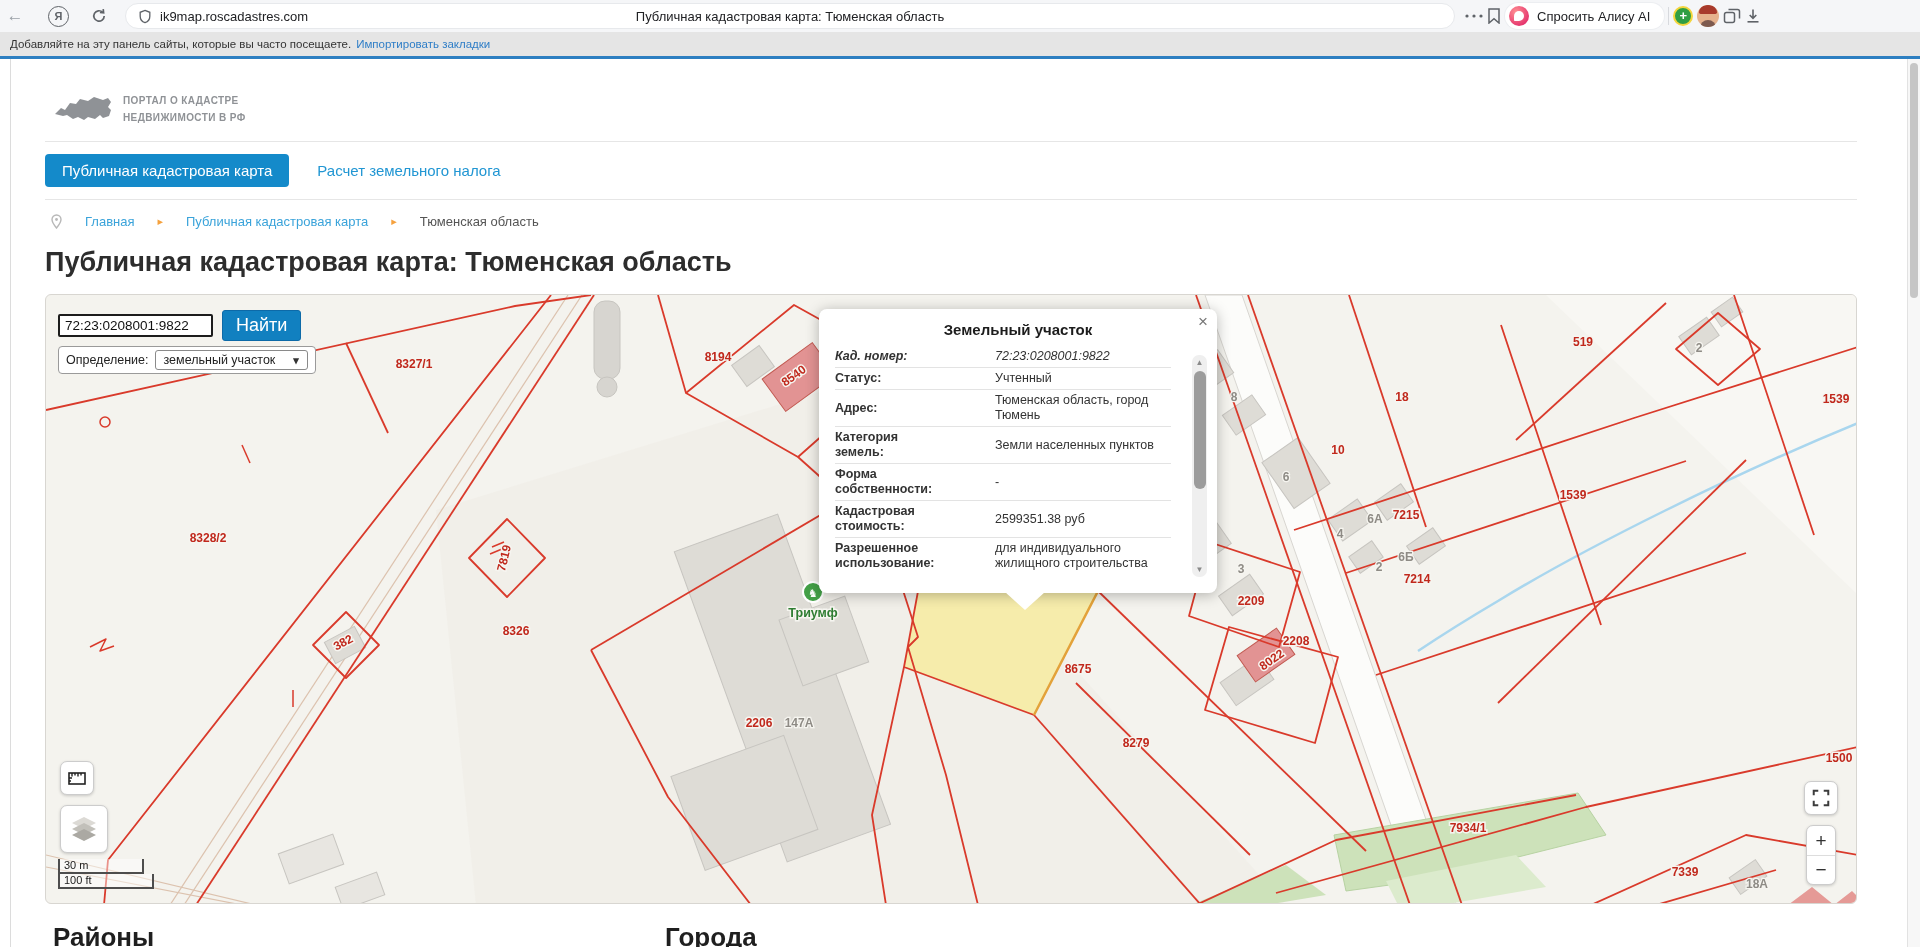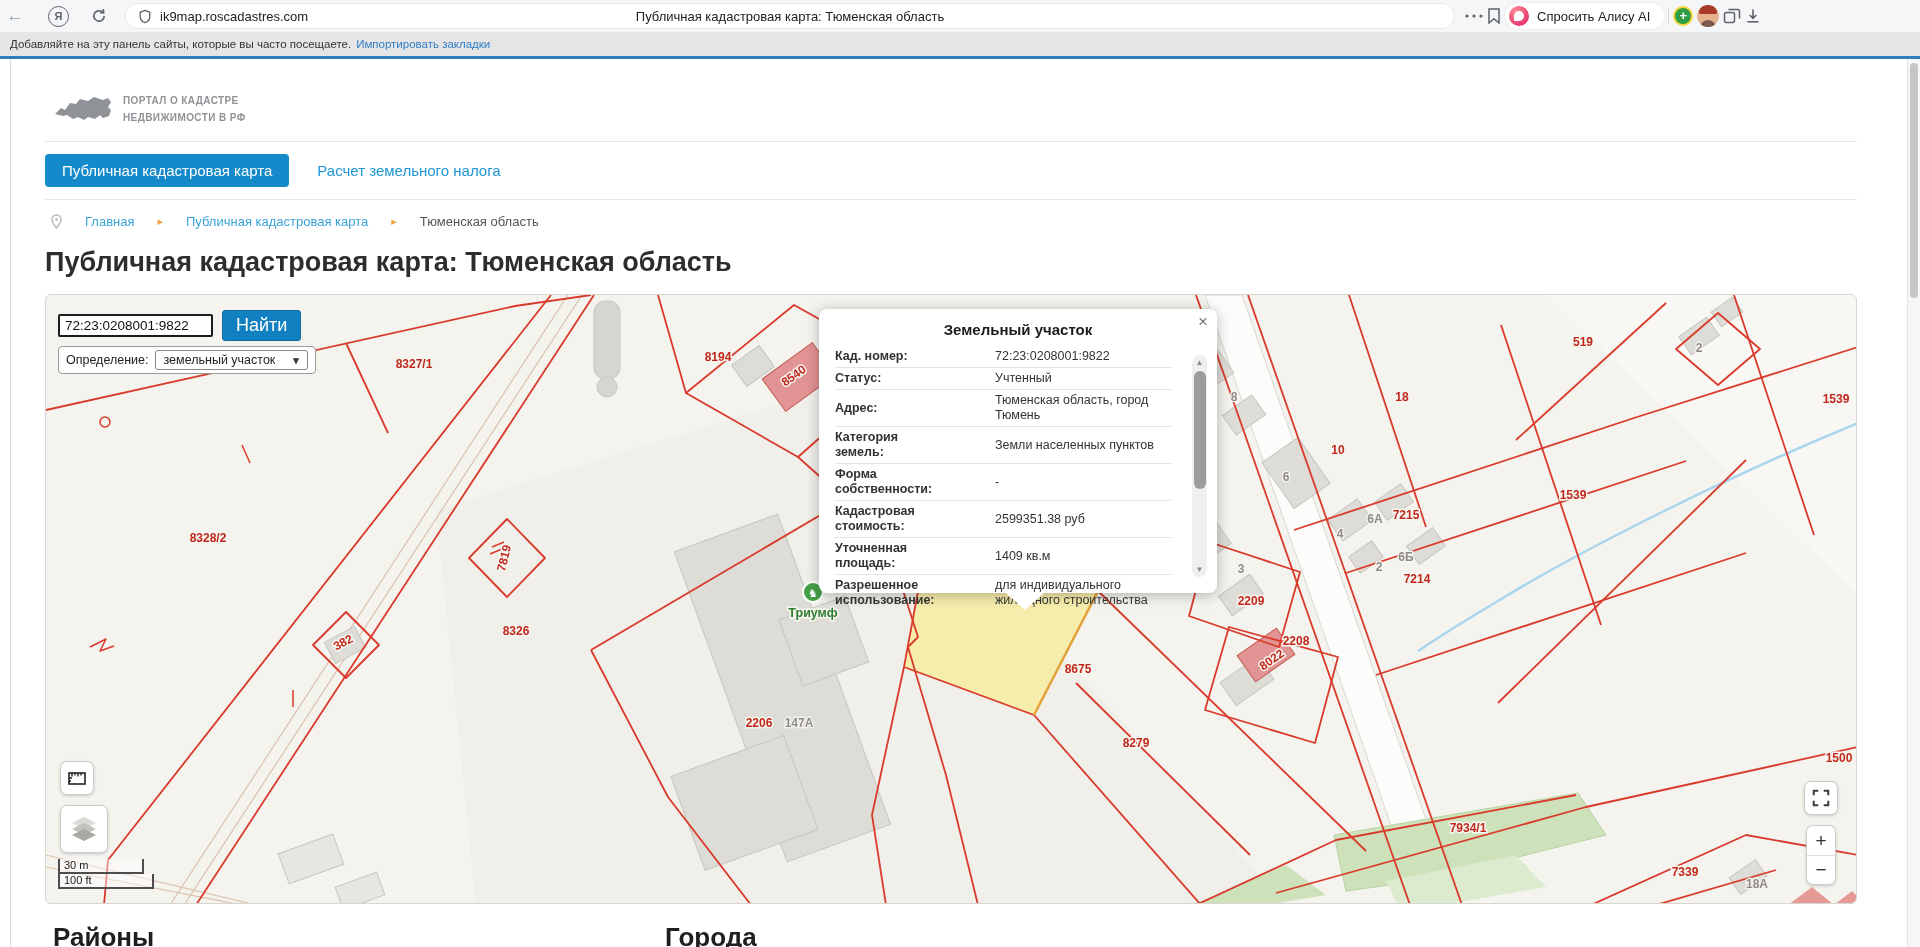--- a/index.html
+++ b/index.html
@@ -85,21 +85,21 @@
 
   
   .popup { position:absolute; left:773px; top:14px; width:398px; height:284px; background:#fff;
            border-radius:8px; box-shadow:0 2px 14px rgba(0,0,0,.28); z-index:8; padding:12px 16px 8px 16px; }
   .popup:after { content:""; position:absolute; left:186px; bottom:-17px; border-left:20px solid transparent;
                  border-right:20px solid transparent; border-top:18px solid #fff; }
   .popup-title { text-align:center; font-size:15px; font-weight:bold; color:#1c1c1c; margin-bottom:8px; }
   .popup-close { position:absolute; right:9px; top:3px; font-size:17px; color:#777; cursor:pointer; }
   .popup-rows { margin-right:30px; }
   .p-row { display:flex; align-items:center; padding:3px 0; border-top:1px solid #e3e3e3; font-size:12.5px; line-height:15px; }
-  .p-row:first-child { border-top:none; }
+  .p-row:first-child { border-top:none;font-style:italic; }
   .p-label { width:112px; flex:0 0 112px; font-weight:bold; color:#333; margin-right:48px; }
   .p-value { color:#333; }
   .p-scroll { position:absolute; right:10px; top:46px; height:222px; width:15px; background:#efefef; border-radius:7px; }
   .p-arrow { position:absolute; left:0; right:0; text-align:center; font-size:8px; color:#8a8a8a; cursor:pointer; }
   .p-thumb { position:absolute; left:1.5px; top:16px; width:12px; height:118px; background:#9c9c9c; border-radius:6px; cursor:pointer; }
 
   
   .ctl { position:absolute; background:#fff; border:1px solid #ccc; border-radius:7px;
          box-shadow:0 1px 3px rgba(0,0,0,.18); display:flex; align-items:center; justify-content:center; cursor:pointer; z-index:6; }
   .ctl-measure { left:14px; top:466px; width:34px; height:34px; }
@@ -396,24 +396,20 @@
             </div>
             <div class="p-row">
               <div class="p-label">Форма собственности:</div>
               <div class="p-value">-</div>
             </div>
             <div class="p-row">
               <div class="p-label">Кадастровая стоимость:</div>
               <div class="p-value">2599351.38 руб</div>
             </div>
             <div class="p-row">
-              <div class="p-label">Уточненная площадь:</div>
-              <div class="p-value">1409 кв.м</div>
-            </div>
-            <div class="p-row">
               <div class="p-label">Разрешенное использование:</div>
               <div class="p-value">для индивидуального жилищного строительства</div>
             </div>
           </div>
         <div class="p-scroll">
           <span class="p-arrow" style="top:3px;">▲</span>
           <span class="p-thumb"></span>
           <span class="p-arrow" style="bottom:3px;">▼</span>
         </div>
       </div>

